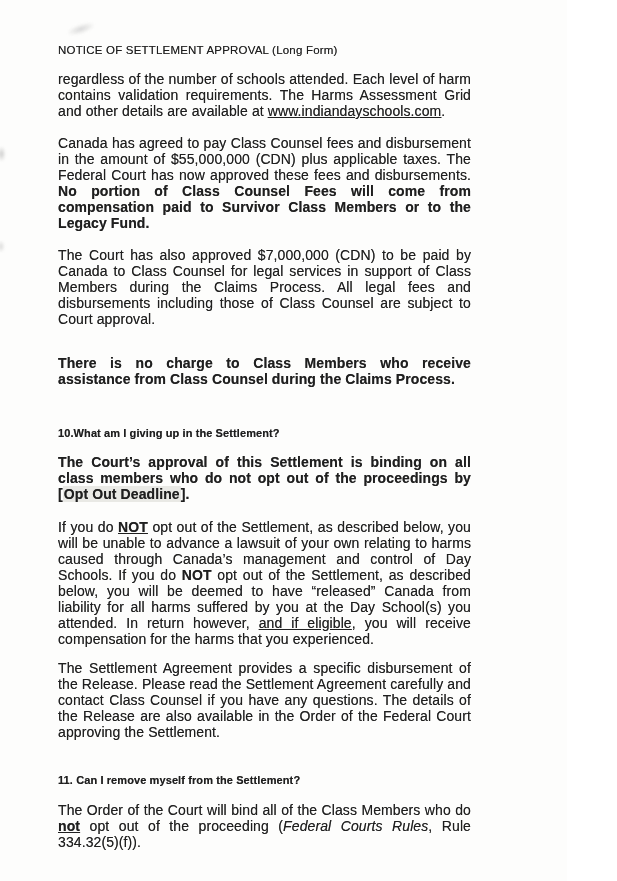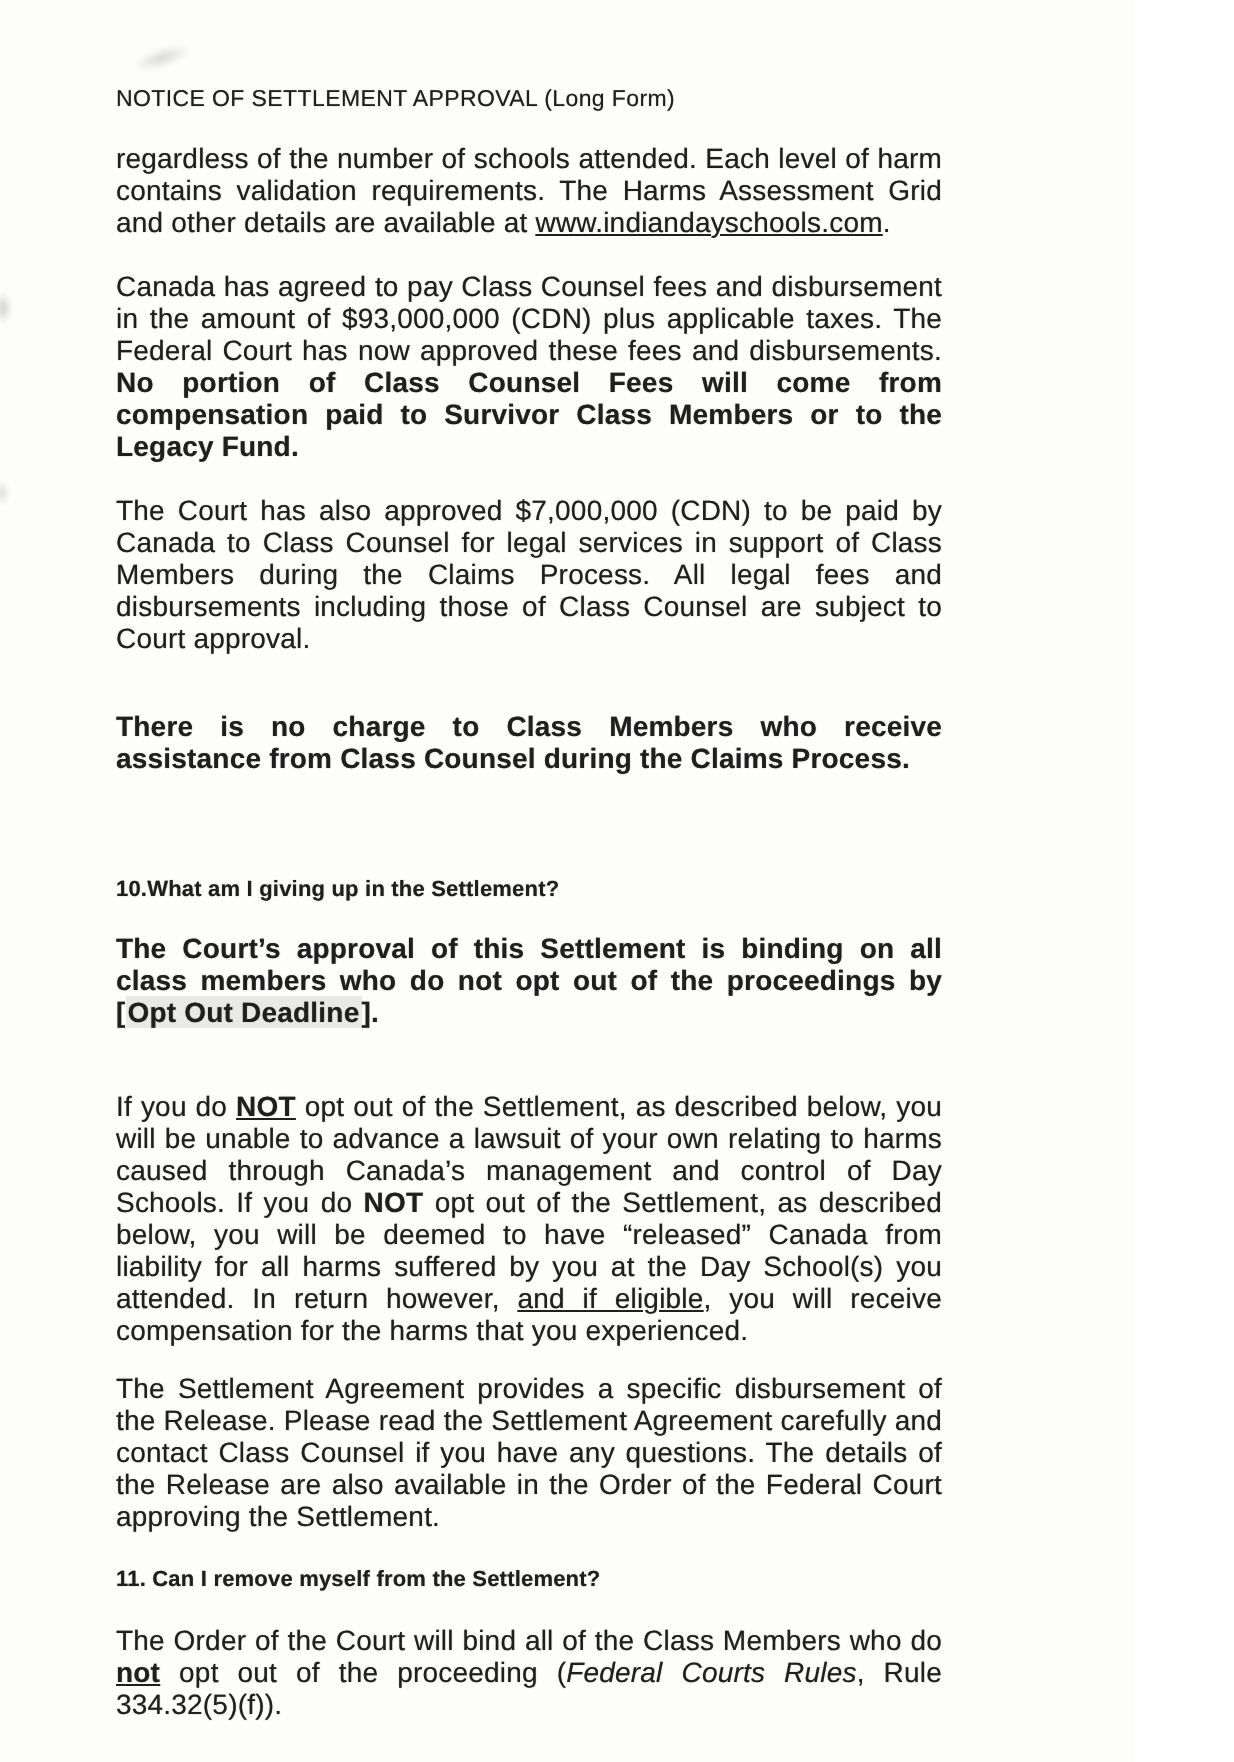--- a/index.html
+++ b/index.html
@@ -45,27 +45,27 @@
   }
   .hl {
     background: var(--highlight, #e9e9e5);
     padding: 0 1px;
   }
   
   .mt-intro   { margin-top: 13px; }
   .mt-h9      { margin-top: 31px; }
   .mt-p       { margin-top: 16px; }
   .mt-p3      { margin-top: 28px; }
-  .mt-h10     { margin-top: 50px; }
+  .mt-h10     { margin-top: 38px; }
   .mt-bind    { margin-top: 13px; }
-  .mt-optout  { margin-top: 31px; }
+  .mt-optout  { margin-top: 17px; }
   .mt-sue     { margin-top: 13px; }
   .mt-release { margin-top: 13px; }
   .mt-label   { margin-top: 10px; }
-  .mt-h11     { margin-top: 16px; }
+  .mt-h11     { margin-top: 32px; }
   .mt-order   { margin-top: 14px; }
   .page-number {
     margin-top: 28px;
     text-align: center;
     font-size: 11px;
     line-height: 16px;
   }
   
   .artifact { position: absolute; pointer-events: none; }
   .a1 {
@@ -92,21 +92,21 @@
 
   <div class="artifact a1"></div>
   <div class="artifact a2"></div>
   <div class="artifact a3"></div>
 
   <div class="doc-header">NOTICE OF SETTLEMENT APPROVAL (Long Form)</div>
 
   <p class="para mt-intro"><span>regardless of the number of schools attended. Each level of harm contains validation requirements. The Harms Assessment Grid and other details are available at </span><a class="link">www.indiandayschools.com</a><span>.</span></p>
 
 
-  <p class="para mt-p"><span>Canada has agreed to pay Class Counsel fees and disbursement in the amount of $93,000,000 (CDN) plus applicable taxes. The Federal Court has now approved these fees and disbursements. </span><span class="b">No portion of Class Counsel Fees will come from compensation paid to Survivor Class Members or to the Legacy Fund.</span></p>
+  <p class="para mt-p"><span>Canada has agreed to pay Class Counsel fees and disbursement in the amount of $55,000,000 (CDN) plus applicable taxes. The Federal Court has now approved these fees and disbursements. </span><span class="b">No portion of Class Counsel Fees will come from compensation paid to Survivor Class Members or to the Legacy Fund.</span></p>
 
   <p class="para mt-p">The Court has also approved $7,000,000 (CDN) to be paid by Canada to Class Counsel for legal services in support of Class Members during the Claims Process. All legal fees and disbursements including those of Class Counsel are subject to Court approval.</p>
 
   <p class="para b mt-p3">There is no charge to Class Members who receive assistance from Class Counsel during the Claims Process.</p>
 
   <h2 class="heading mt-h10">10.What am I giving up in the Settlement?</h2>
 
   <p class="para b mt-bind"><span>The Court’s approval of this Settlement is binding on all class members who do not opt out of the proceedings by [</span><span class="hl">Opt Out Deadline</span><span>].</span></p>
 
   <p class="para mt-optout"><span>If you do </span><span class="b u">NOT</span><span> opt out of the Settlement, as described below, you will be unable to advance a lawsuit of your own relating to harms caused through Canada’s management and control of Day Schools. If you do </span><span class="b">NOT</span><span> opt out of the Settlement, as described below, you will be deemed to have “released” Canada from liability for all harms suffered by you at the Day School(s) you attended. In return however, </span><span class="u">and if eligible</span><span>, you will receive compensation for the harms that you experienced.</span></p>

